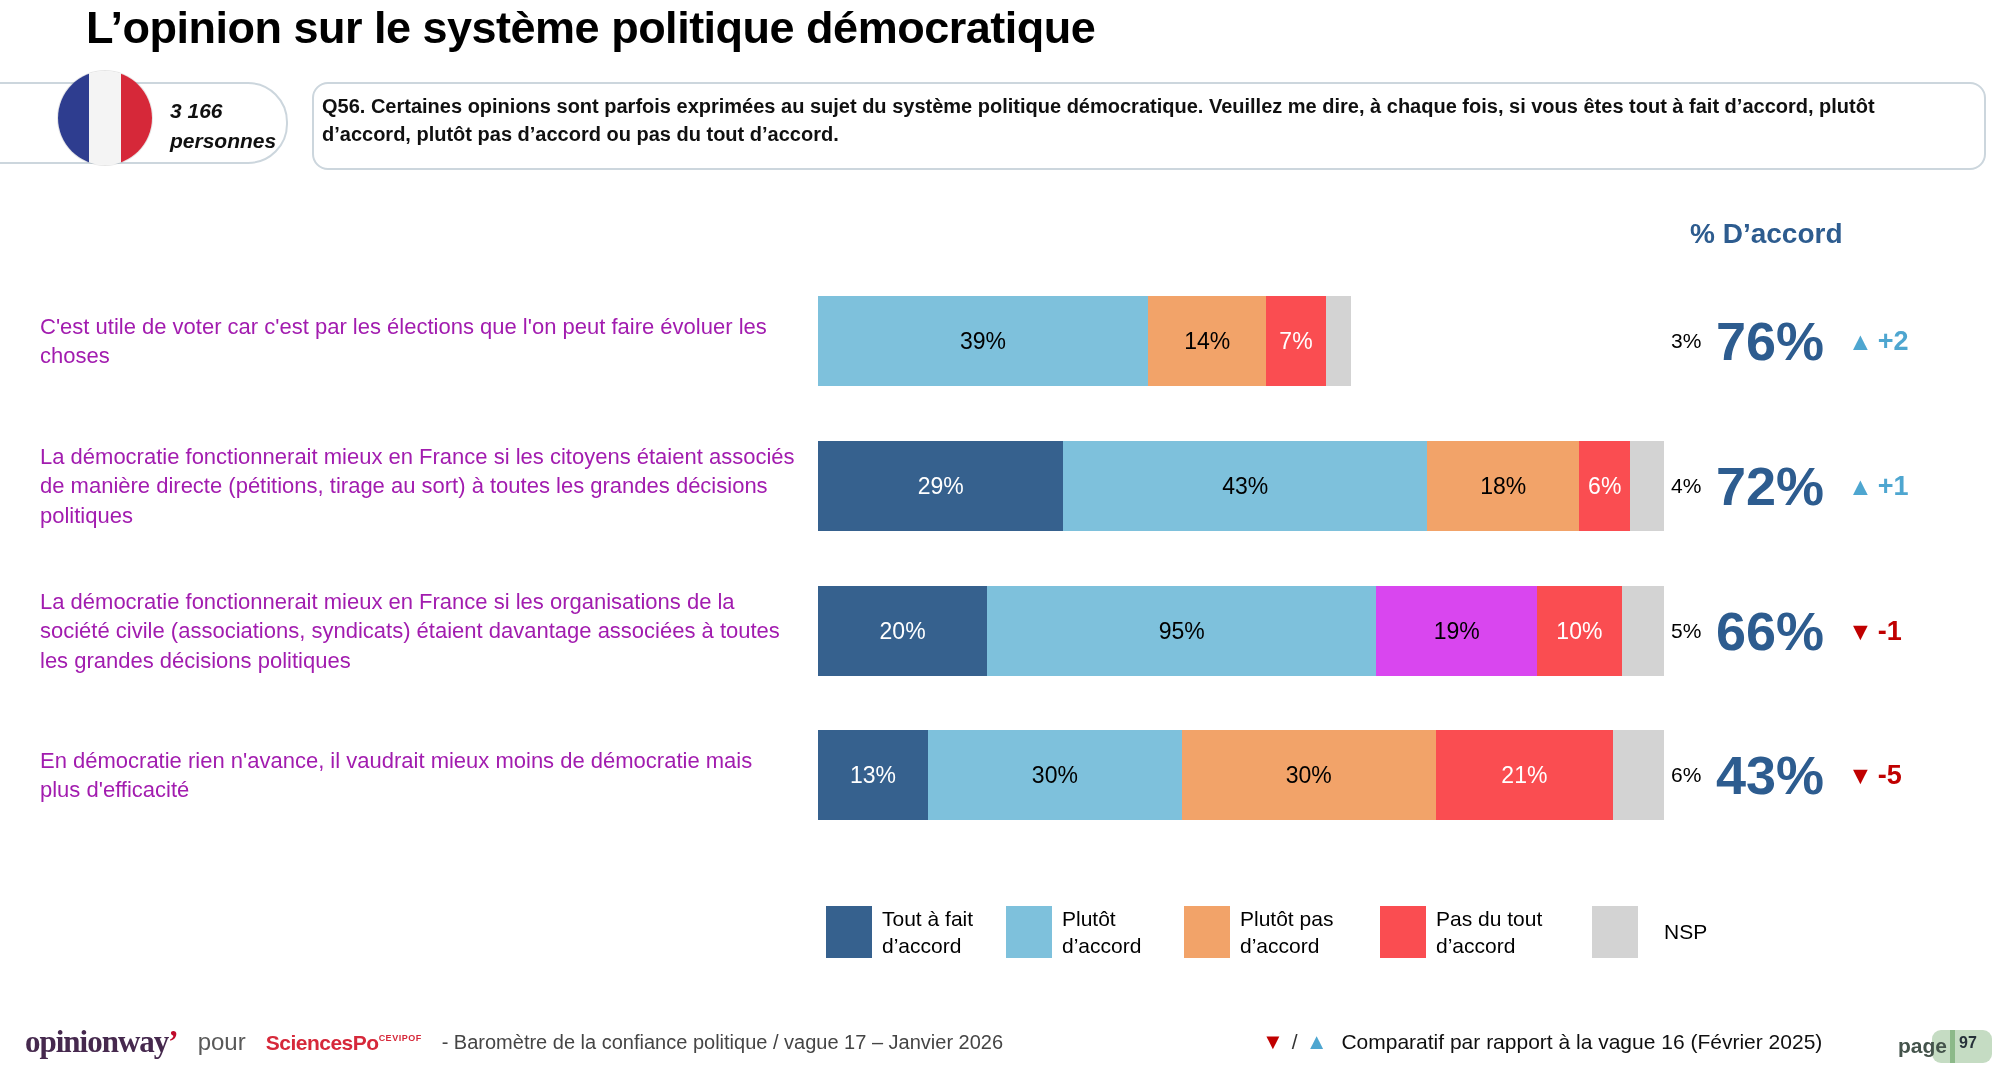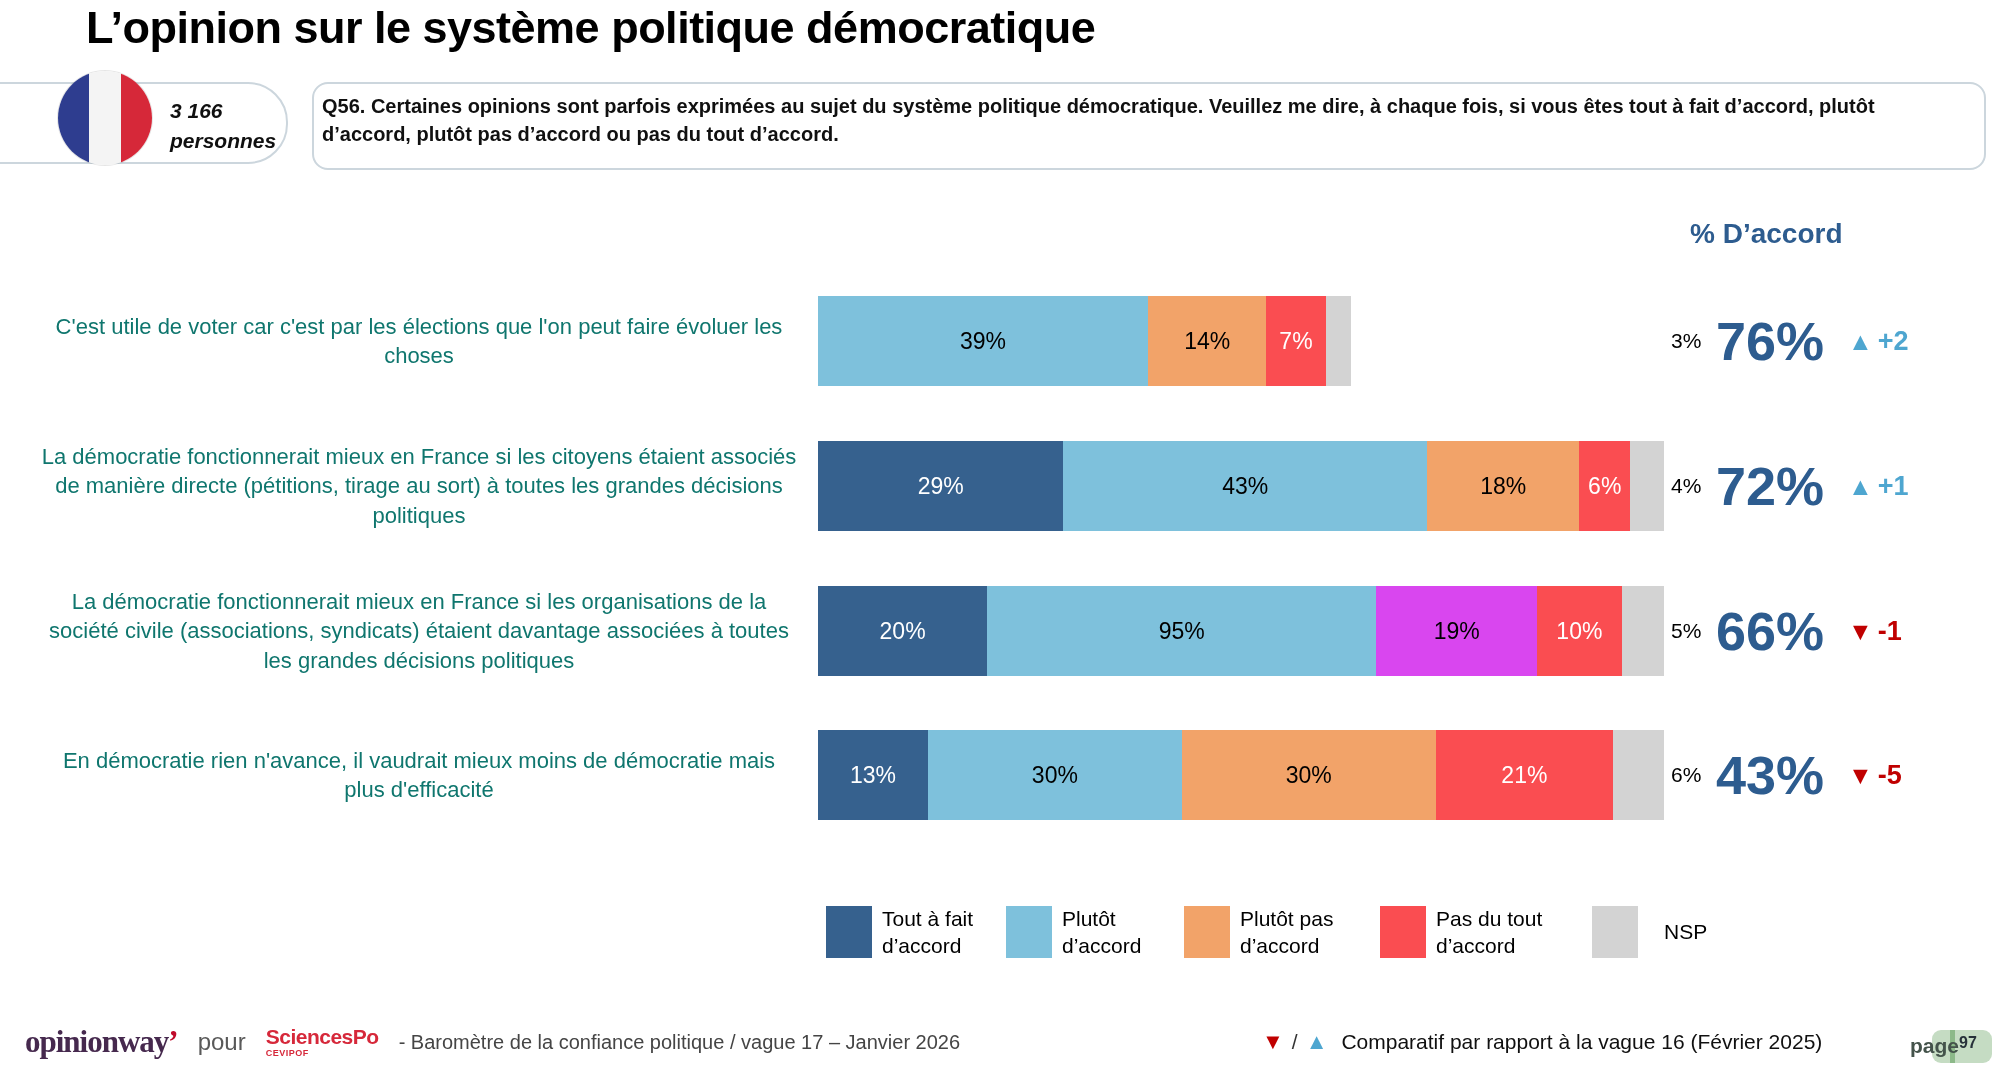--- a/index.html
+++ b/index.html
@@ -12,22 +12,22 @@
   .capsule{position:absolute;left:-42px;top:82px;width:326px;height:78px;border:2px solid #ccd6dd;border-radius:40px;background:#fff;}
   .flag{position:absolute;left:58px;top:71px;width:94px;height:94px;border-radius:50%;
         background:linear-gradient(90deg,#2E3D8F 0 33.4%,#F4F4F4 33.4% 66.8%,#D62839 66.8% 100%);
         box-shadow:0 0 0 1px rgba(0,0,0,0.10);}
   .sample{position:absolute;left:170px;top:96px;font-style:italic;font-weight:700;font-size:21px;line-height:1.45;color:#101010;}
   .qbox{position:absolute;left:312px;top:82px;width:1674px;height:88px;border:2px solid #ccd6dd;border-radius:16px;box-sizing:border-box;}
   .qtext{position:absolute;left:322px;top:92px;width:1630px;font-size:20px;font-weight:700;line-height:1.42;color:#101010;}
   
   .accord-header{position:absolute;left:1690px;top:218px;font-size:28px;font-weight:700;color:#2D5C8F;}
   .chart-row{position:absolute;left:0;width:1995px;height:90px;display:flex;align-items:center;}
-  .row-label{width:808px;padding-right:10px;padding-left:40px;box-sizing:border-box;text-align:center;
-             font-size:22px;line-height:1.32;color:#0f766e;flex:none;}
+  .row-label{width:808px;padding-right:10px;padding-left:40px;box-sizing:border-box;text-align:left;
+             font-size:22px;line-height:1.32;color:#a21caf;flex:none;}
   .row-bar{position:relative;width:846px;height:90px;display:flex;flex:none;margin-left:10px;}
   .seg{position:relative;height:100%;display:flex;align-items:center;justify-content:center;flex:none;}
   .seg-label{font-size:23px;}
   .seg-label-outside{position:absolute;left:calc(100% + 7px);top:50%;transform:translateY(-50%);font-size:21px;color:#000;}
   .row-total{display:flex;align-items:center;margin-left:52px;flex:none;}
   .total-pct{font-size:54px;font-weight:700;color:#2D5C8F;width:132px;flex:none;}
   .tri{font-size:25px;margin-right:5px;line-height:1;}
   .delta{font-size:27px;font-weight:700;line-height:1;}
   
   #legend{position:absolute;left:826px;top:906px;display:flex;}
@@ -37,33 +37,33 @@
   .legend-item:nth-child(3){width:196px;}
   .legend-item:nth-child(4){width:212px;}
   .legend-swatch{width:46px;height:52px;flex:none;margin-right:10px;}
   .legend-label{font-size:21px;line-height:1.28;align-self:center;color:#000;}
   .legend-item:nth-child(5) .legend-swatch{margin-right:26px;}
   
   .footer-left{position:absolute;left:25px;top:1024px;display:flex;align-items:center;gap:20px;}
   .brand{font-family:"Liberation Serif", serif;font-weight:700;font-size:31px;color:#46294E;letter-spacing:-1px;}
   .brand .apo{color:#C00A2B;}
   .pour{font-size:24px;color:#595959;}
-  .sciencespo{display:flex;flex-direction:column;line-height:1;}
+  .sciencespo{display:flex;flex-direction:row;line-height:1;}
   .sp-main{font-size:21px;font-weight:700;color:#D6283A;letter-spacing:-0.5px;}
   .sp-sub{font-size:9px;font-weight:700;color:#D6283A;letter-spacing:0.5px;margin-top:2px;}
   .study{font-size:20px;color:#454545;}
   .footer-right{position:absolute;left:1262px;top:1030px;display:flex;align-items:center;gap:8px;}
   .fr-down{color:#C00000;font-size:22px;line-height:1;}
   .fr-slash{color:#333;font-size:21px;}
   .fr-up{color:#4EA6D0;font-size:22px;line-height:1;}
   .fr-text{color:#101010;font-size:21px;margin-left:6px;}
   .page-box{position:absolute;left:1898px;top:1030px;width:94px;height:33px;}
   .page-pill{position:absolute;left:34px;top:0;width:60px;height:33px;background:#C5DCC3;border-radius:9px;}
   .page-divider{position:absolute;left:52px;top:0;width:5px;height:33px;background:#8CB989;}
-  .page-text{position:absolute;left:12px;top:4px;font-size:21px;font-weight:700;color:#44534B;}
+  .page-text{position:absolute;left:0;top:4px;font-size:21px;font-weight:700;color:#44534B;}
   .page-num{position:absolute;left:61px;top:4px;font-size:16px;font-weight:700;color:#27313A;}
 </style>
 </head>
 <body>
 
 <div class="page-title">L’opinion sur le système politique démocratique</div>
 
 <div class="capsule"></div>
 <div class="flag"></div>
 <div class="sample">

